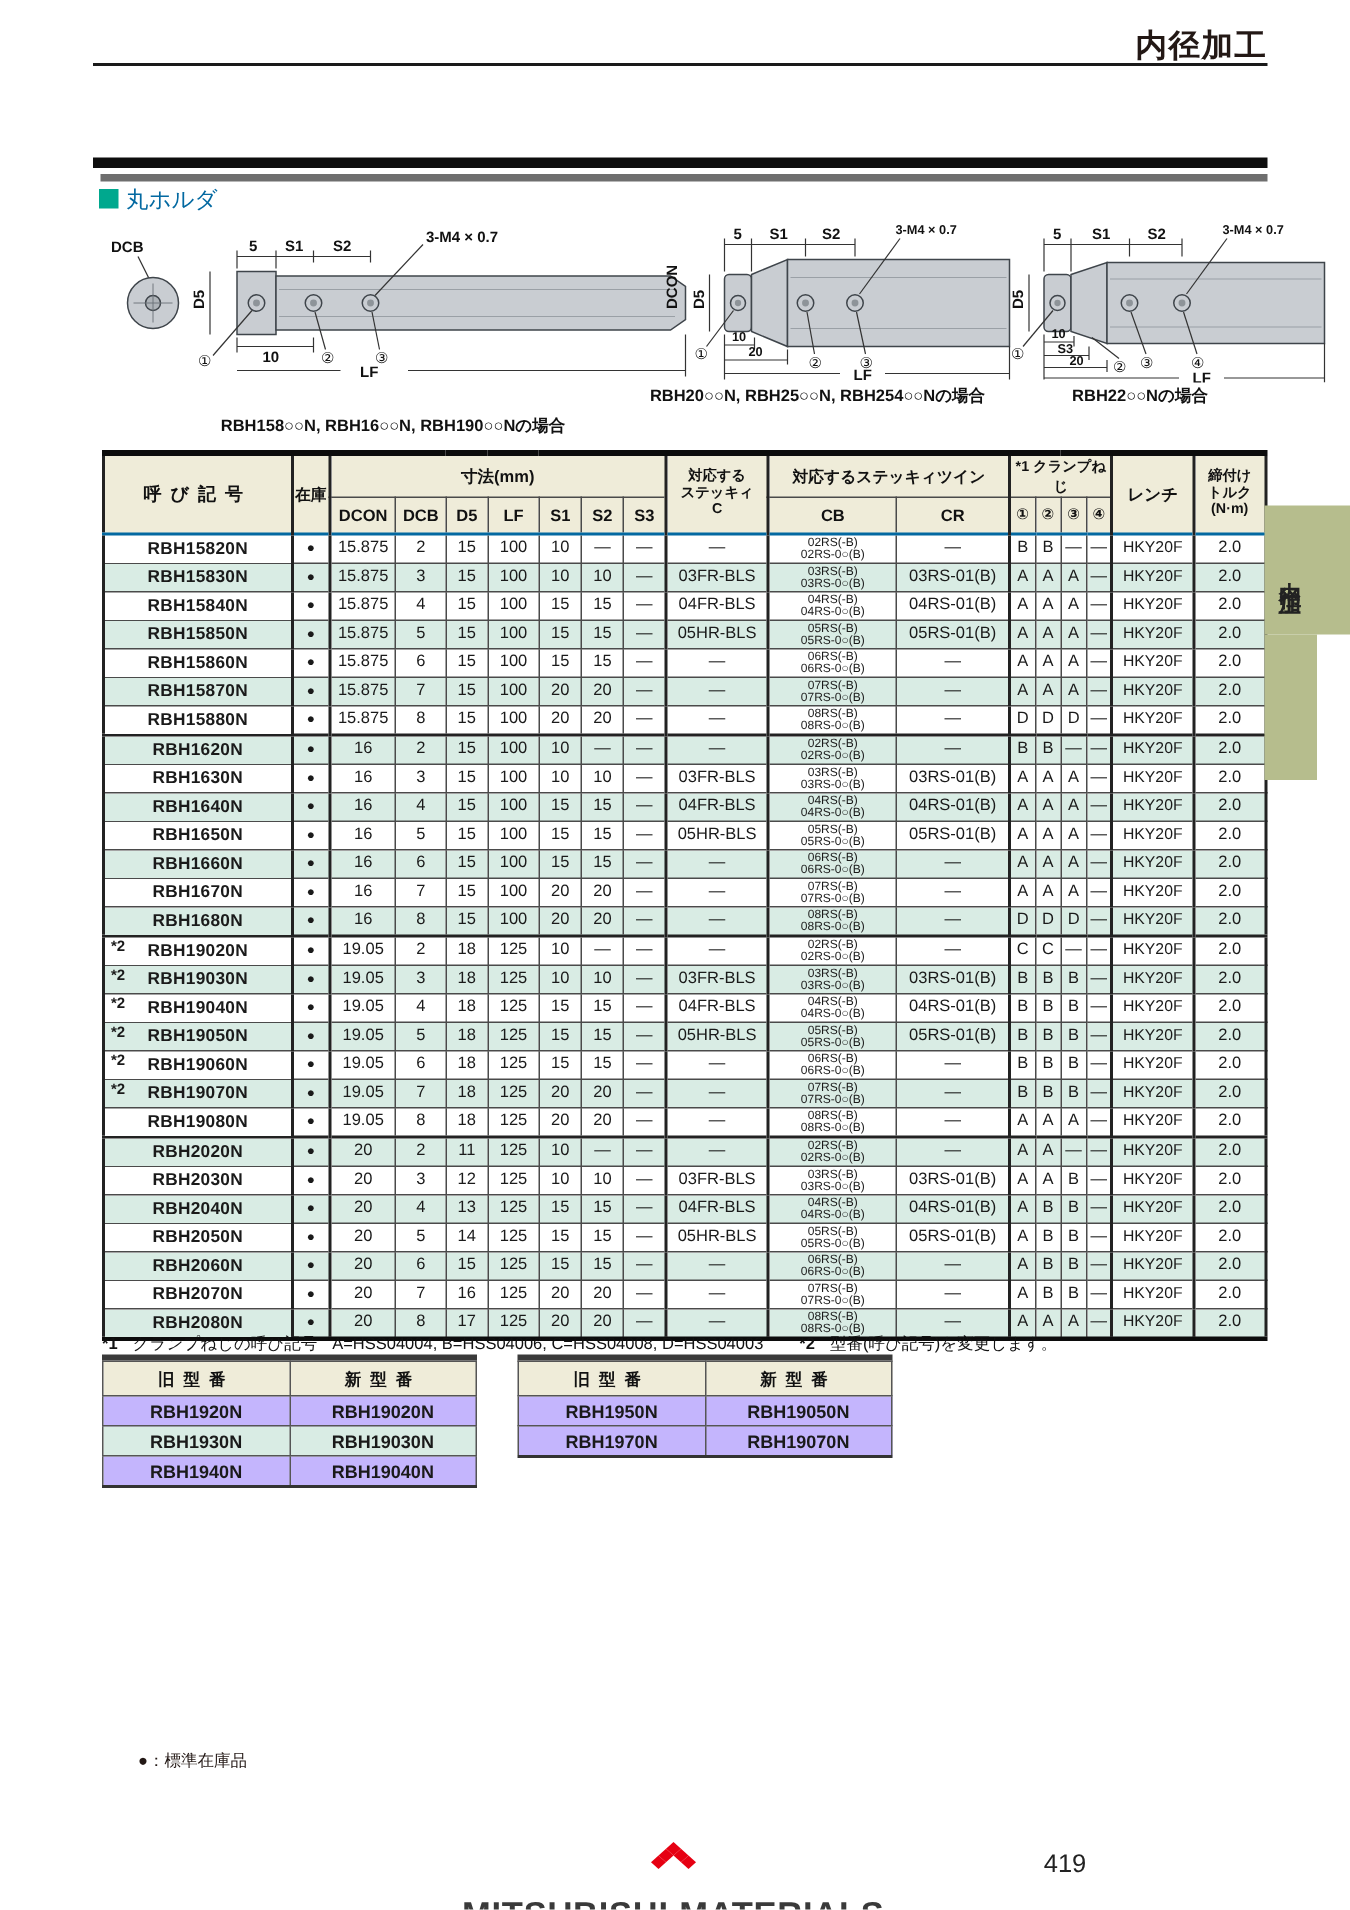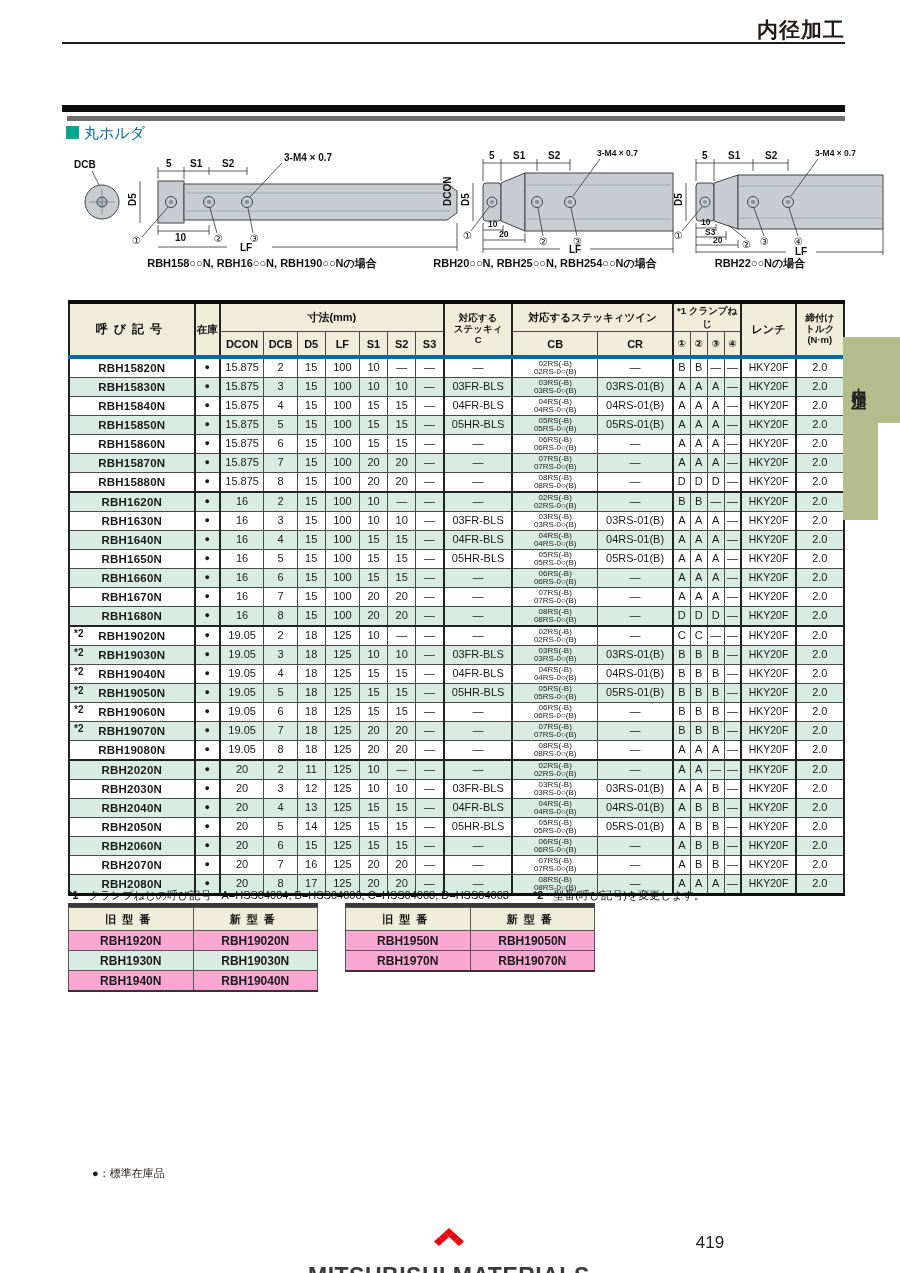--- a/index.html
+++ b/index.html
@@ -33,21 +33,21 @@
   
   #main-table{position:absolute;left:68px;top:300px;width:777px;border-collapse:collapse;
     table-layout:fixed;font-size:11px;}
   #main-table th,#main-table td{border:1px solid #4a4a4a;text-align:center;padding:0;overflow:hidden;}
   #main-table{border:2px solid #222;border-top:4px solid #0c0c0c;border-bottom:3px solid #0c0c0c;}
   #main-table thead th{background:#efecd9;font-weight:bold;color:#111;}
   #main-table thead tr:first-child th{height:27px;}
   #main-table thead tr:last-child th{height:23px;}
   #main-table tbody td{height:18px;line-height:1.05;background:#ffffff;}
   #main-table tbody tr.alt td{background:#d9ece4;}
-  #main-table tbody tr:first-child td{border-top:4px solid #0369a1;margin-top:31px;}
+  #main-table tbody tr:first-child td{border-top:2px solid #0369a1;margin-top:31px;}
   #main-table tbody tr.gs td{border-top:2px solid #222;}
   .bR2{border-right:2px solid #222 !important;}
   .pre{white-space:pre-line;line-height:1.15;}
   th.h-model{letter-spacing:6px;font-size:12px;}
   th.h-stock{font-size:10.5px;}
   th.h-dims{font-size:11px;}
   th.h-sub{font-size:11px;}
   th.h-c{font-size:9.5px;}
   th.h-twin{font-size:10.5px;}
   th.h-clamp{font-size:9.5px;}
@@ -65,21 +65,21 @@
   #footnote{position:absolute;left:68px;top:888px;width:800px;font-size:11px;color:#111;
     display:flex;gap:10px;align-items:baseline;white-space:nowrap;}
   #footnote .lb{font-weight:bold;}
 
   
   .convcap{position:absolute;top:903px;width:250px;height:4px;background:#3a3a3a;}
   .conv{position:absolute;top:907px;width:250px;border-collapse:collapse;table-layout:fixed;
     border-bottom:2px solid #333;}
   .conv th{background:#efecd9;border:1px solid #555;height:20px;font-size:11px;
     letter-spacing:6px;font-weight:bold;color:#111;}
-  .conv td{border:1px solid #555;height:17px;text-align:center;font-weight:bold;font-size:12px;background:#f9a8d4;}
+  .conv td{border:1px solid #555;height:17px;text-align:center;font-weight:bold;font-size:12px;background:#c4b5fd;}
   .conv tr.alt td{background:#d9ece4;}
 
   
   #side-tab-wide{position:absolute;left:843px;top:337px;width:57px;height:86px;background:#b6bd8d;}
   #side-tab-narrow{position:absolute;left:843px;top:423px;width:35px;height:97px;background:#b6bd8d;}
   #side-tab-label{position:absolute;left:849px;top:376px;writing-mode:vertical-rl;
     font-size:15px;font-weight:bold;color:#222;letter-spacing:3px;}
 
   
   #stock-legend{position:absolute;left:92px;top:1166px;font-size:11px;color:#231815;}
@@ -137,21 +137,21 @@
   <text x="152" y="97" class="circn">②</text>
   <line x1="155" y1="88" x2="148" y2="63" class="dimln"></line>
   <text x="188" y="97" class="circn">③</text>
   <line x1="191" y1="88" x2="186" y2="63" class="dimln"></line>
   <line x1="210" y1="102" x2="395" y2="102" class="dimln"></line>
   <line x1="96" y1="102" x2="165" y2="102" class="dimln"></line>
   <line x1="395" y1="78" x2="395" y2="106" class="dimln"></line>
   <text x="178" y="106" class="dimtx">LF</text>
   <text x="381" y="61" class="dimtx" transform="rotate(-90 385 57)">DCON</text>
 </svg>
-<div class="dcap" style="left:62px;width:400px;">RBH158○○N, RBH16○○N, RBH190○○Nの場合</div>
+<div class="dcap" style="left:62px;width:400px;margin-top:20px;">RBH158○○N, RBH16○○N, RBH190○○Nの場合</div>
 
 <svg class="diag" style="left:455px;width:225px;height:110px;" viewBox="0 0 225 110">
   <text x="6" y="61" class="dimtx" transform="rotate(-90 10 57)">D5</text>
   <line x1="18" y1="38" x2="18" y2="76" class="dimln"></line>
   <rect x="28" y="38" width="18" height="38" rx="3" class="metal"></rect>
   <polygon points="46,38 70,28 70,86 46,76" class="metal"></polygon>
   <rect x="70" y="28" width="148" height="58" class="metal"></rect>
   <line x1="72" y1="40" x2="216" y2="40" stroke="#9aa0a6" stroke-width="0.8"></line>
   <line x1="72" y1="74" x2="216" y2="74" stroke="#9aa0a6" stroke-width="0.8"></line>
   <circle cx="37" cy="57" r="5" class="metal"></circle>

